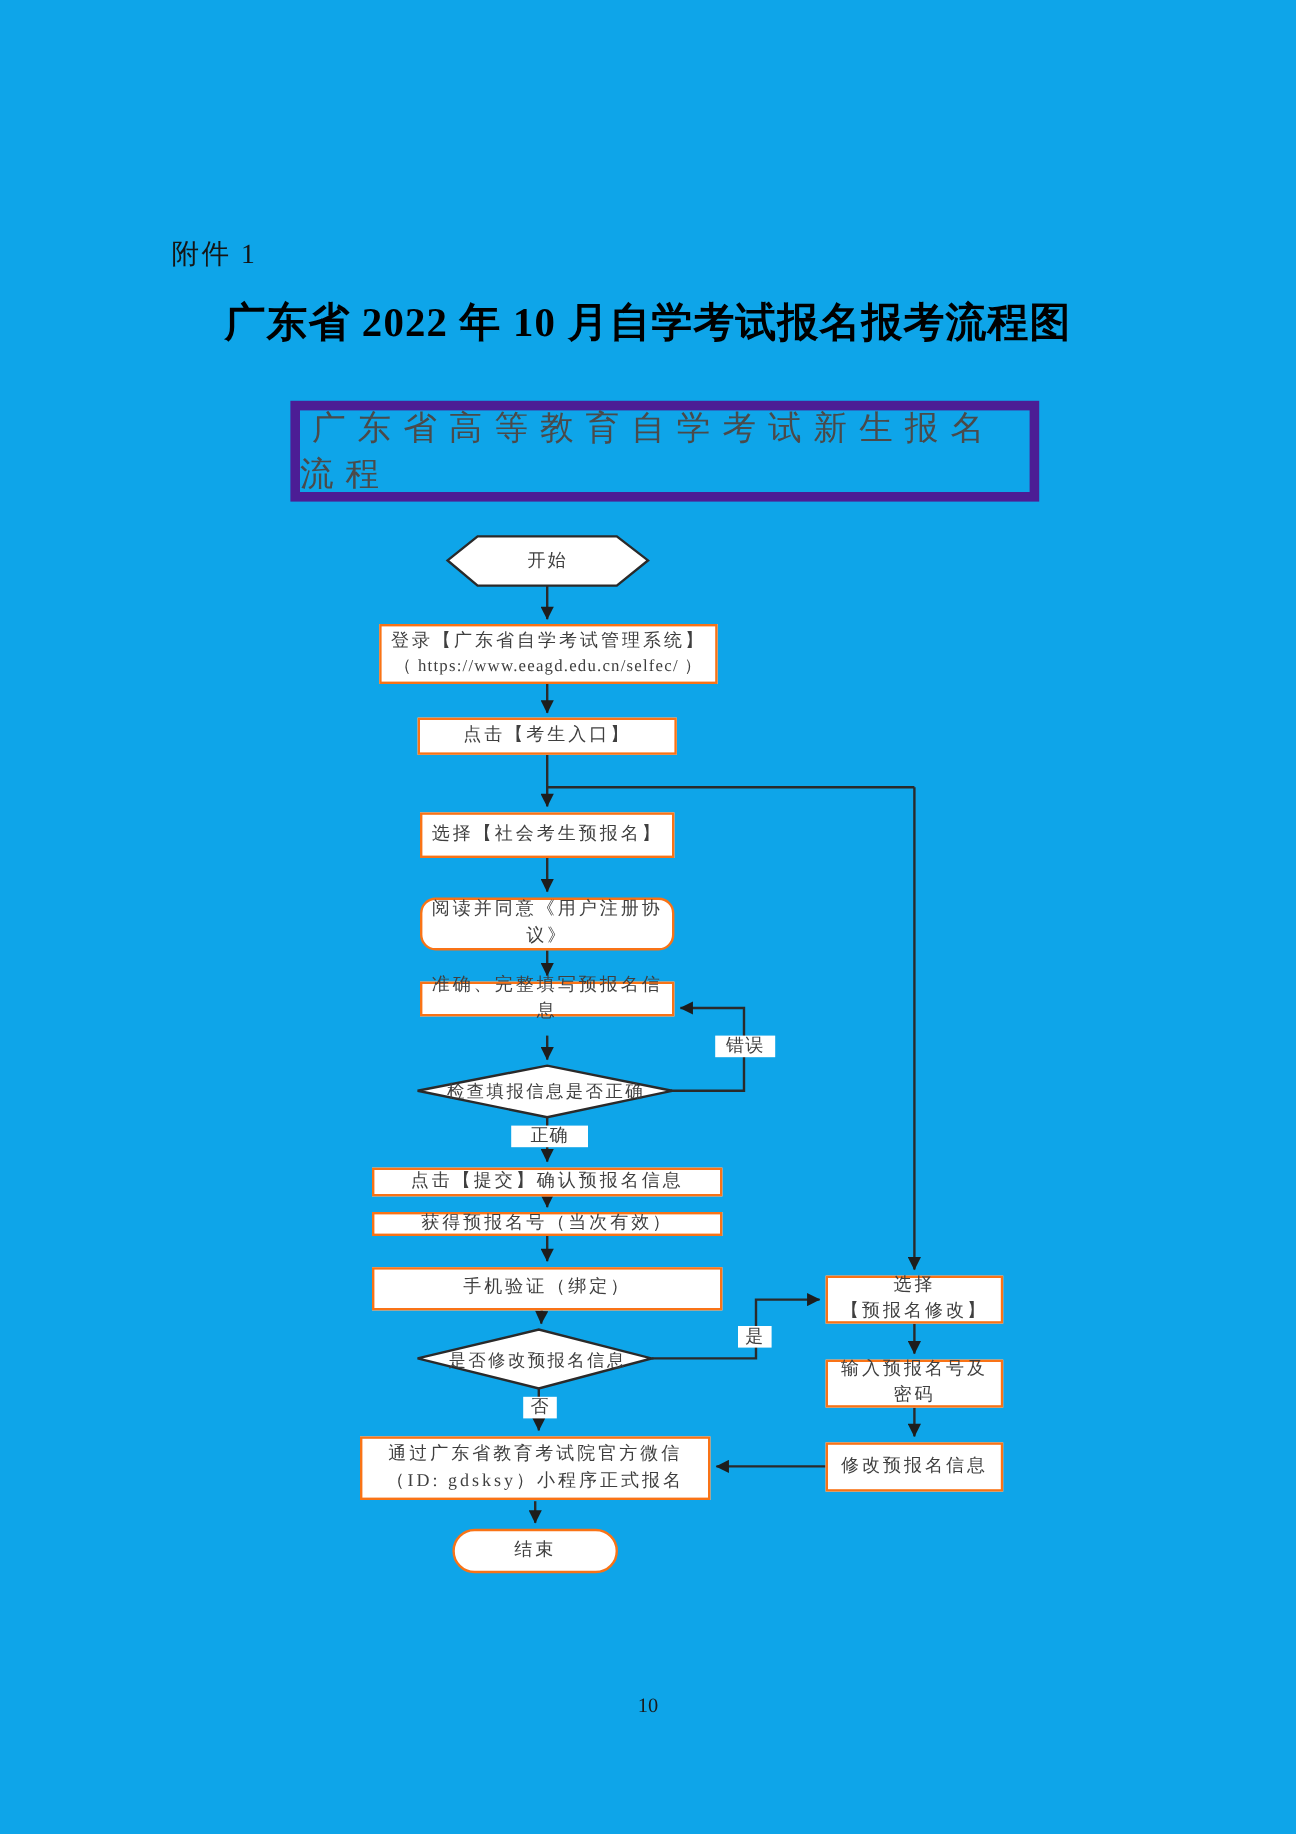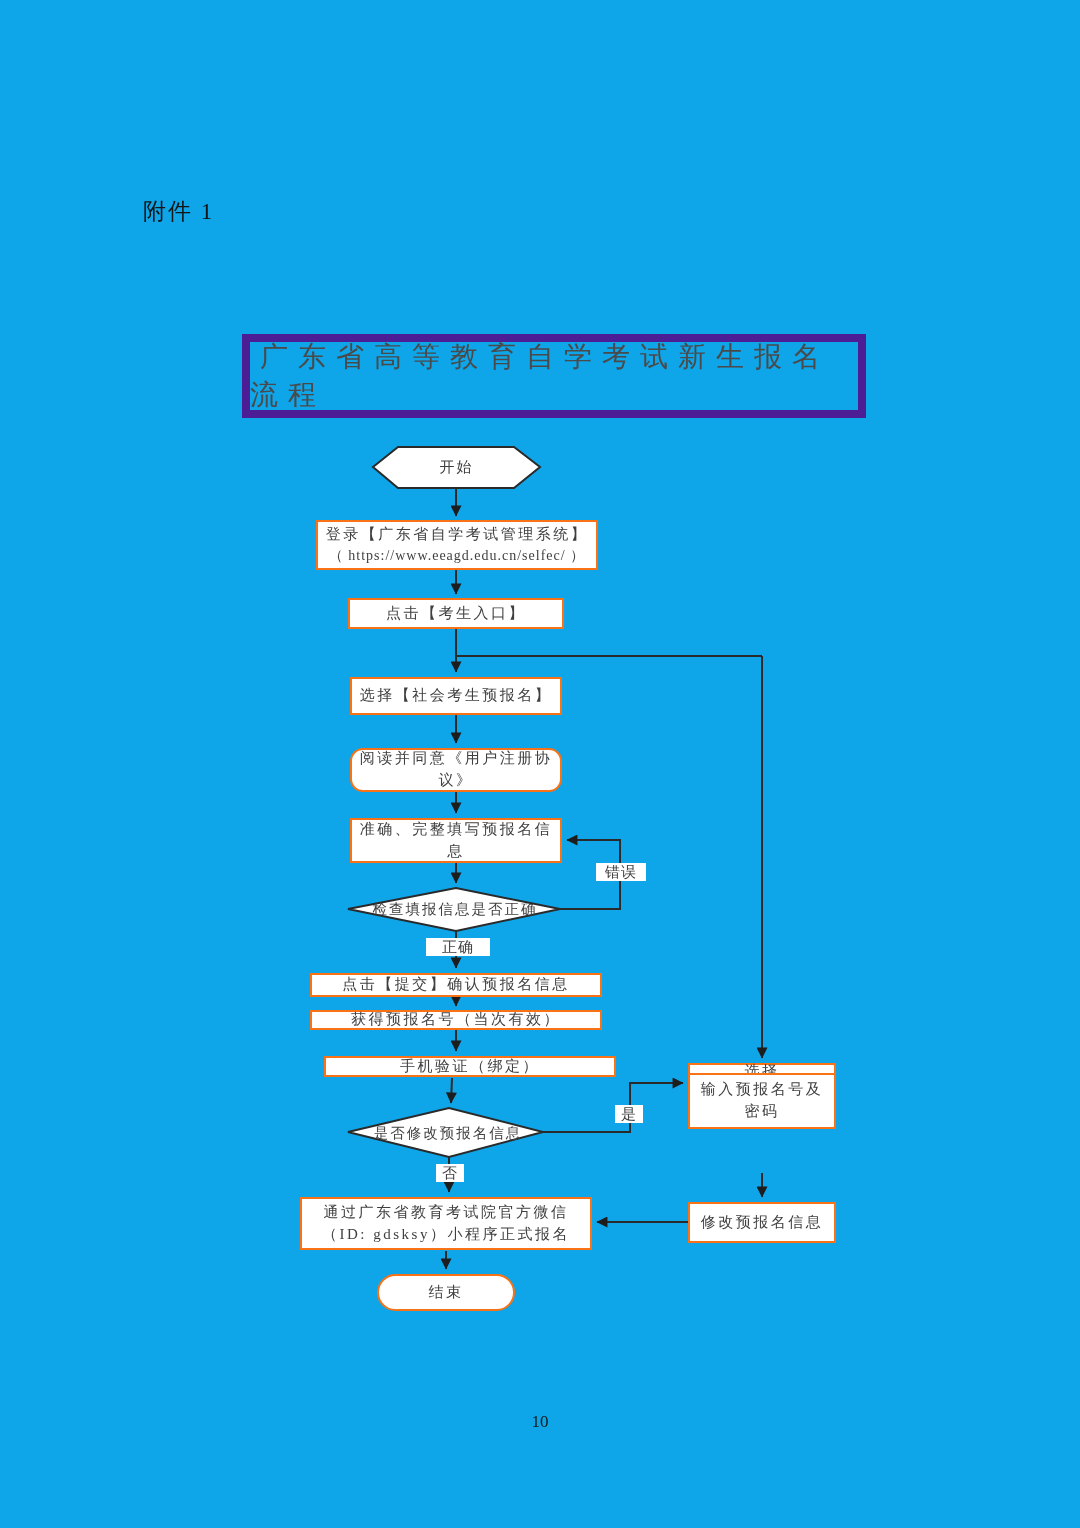--- a/index.html
+++ b/index.html
@@ -35,20 +35,21 @@
     letter-spacing:1px;text-align:center;line-height:1.2;
   }
   .page-number{position:absolute;left:0;top:1412px;width:1080px;text-align:center;font-size:17px;color:#1a1a1a;}
 </style>
 </head>
 <body>
 
 <div class="page">
 
   <div class="attachment">附件 1</div>
+  <h1 class="doc-title">广东省 2022 年 10 月自学考试报名报考流程图</h1>
 
   <div class="header-box">
     <span>广东省高等教育自学考试新生报名流程</span>
   </div>
 
   <svg class="connectors" viewBox="0 0 1080 1528" xmlns="http://www.w3.org/2000/svg">
     <defs>
       <marker id="arr" viewBox="0 0 10 10" refX="9.5" refY="5" markerUnits="userSpaceOnUse" markerWidth="14" markerHeight="11" orient="auto">
         <path d="M0,0 L10,5 L0,10 Z" fill="#1d1d1d"></path>
       </marker>
@@ -91,51 +92,51 @@
   </div>
 
   <div class="node" style="left:350px;top:677px;width:212px;height:38px;">
     <span>选择【社会考生预报名】</span>
   </div>
 
   <div class="node" style="left:350px;top:748px;width:212px;height:44px;border-radius:13px;">
     <span>阅读并同意《用户注册协议》</span>
   </div>
 
-  <div class="node" style="left:350px;top:818px;width:212px;height:45px;">
+  <div class="node" style="left:350px;top:818px;width:212px;height:29px;">
     <span>准确、完整填写预报名信息</span>
   </div>
 
   <div class="node" style="left:310px;top:973px;width:292px;height:24px;">
     <span>点击【提交】确认预报名信息</span>
   </div>
 
   <div class="node" style="left:310px;top:1010px;width:292px;height:20px;">
     <span>获得预报名号（当次有效）</span>
   </div>
 
-  <div class="node" style="left:324px;top:1056px;width:292px;height:21px;">
+  <div class="node" style="left:310px;top:1056px;width:292px;height:36px;">
     <span>手机验证（绑定）</span>
   </div>
 
   <div class="node" style="left:300px;top:1197px;width:292px;height:53px;">
     <span>通过广东省教育考试院官方微信</span>
     <span>（ID: gdsksy）小程序正式报名</span>
   </div>
 
   <div class="node stadium" style="left:377px;top:1274px;width:138px;height:37px;">
     <span>结束</span>
   </div>
 
   <div class="node" style="left:688px;top:1063px;width:148px;height:40px;">
     <span>选择</span>
     <span>【预报名修改】</span>
   </div>
 
-  <div class="node" style="left:688px;top:1073px;width:148px;height:56px;">
+  <div class="node" style="left:688px;top:1133px;width:148px;height:40px;">
     <span>输入预报名号及</span>
     <span>密码</span>
   </div>
 
   <div class="node" style="left:688px;top:1202px;width:148px;height:41px;">
     <span>修改预报名信息</span>
   </div>
 
   <div class="shape-label" style="left:373px;top:449px;width:167px;height:37px;">开始</div>
   <div class="shape-label diamond-label" style="left:350px;top:896px;width:210px;height:26px;">检查填报信息是否正确</div>

